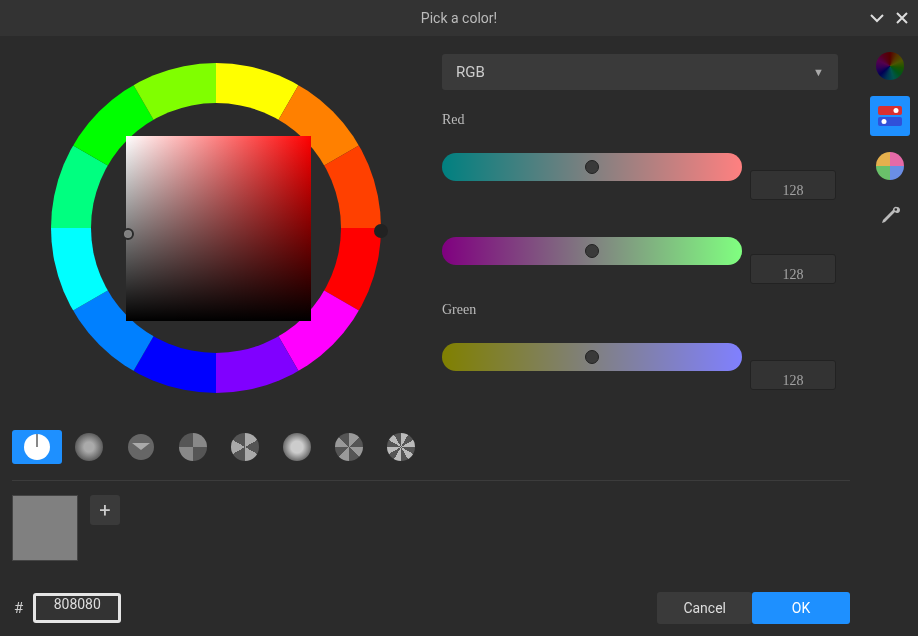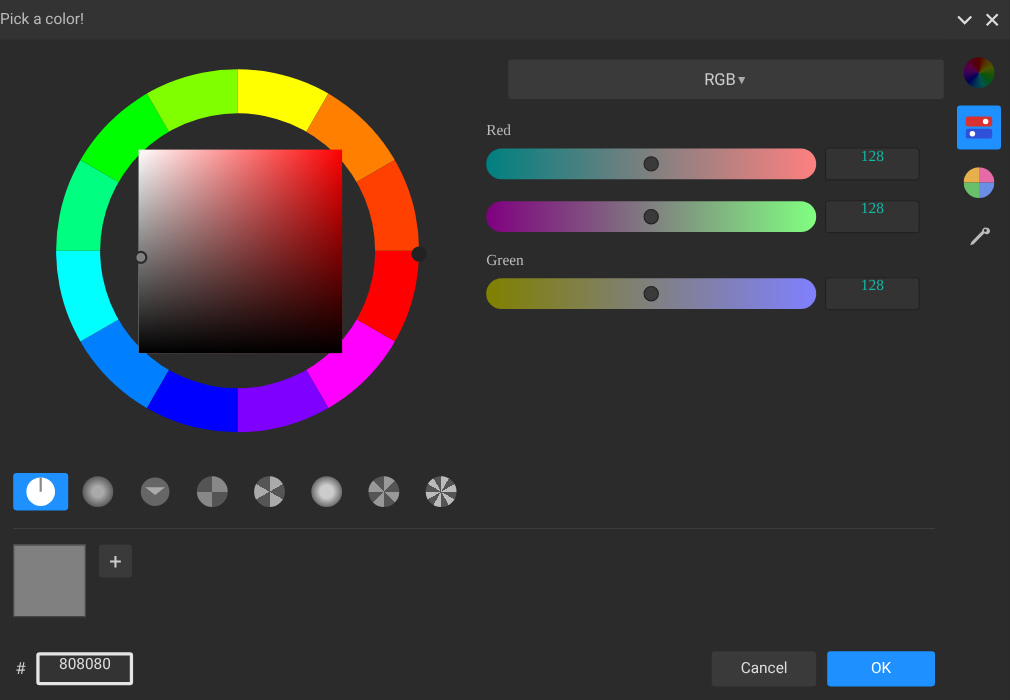--- a/index.html
+++ b/index.html
@@ -5,21 +5,21 @@
   * { box-sizing: border-box; margin: 0; padding: 0; }
   body {
     width: 918px; height: 636px;
     background: #2b2b2b;
     font-family: -apple-system, "Segoe UI", Roboto, sans-serif;
     color: #e0e0e0;
     overflow: hidden;
   }
   .titlebar {
     height: 36px; background: #333;
-    display: flex; align-items: center; justify-content: flex-start;
+    display: flex; align-items: center; justify-content: center;
     position: relative;
     font-size: 14px; color: #bbb;
   }
   .titlebar-controls {
     position: absolute; right: 10px; top: 0; height: 36px;
     display: flex; align-items: center; gap: 12px;
     color: #ddd; font-size: 14px;
   }
   .titlebar-controls span { cursor: pointer; }
 
@@ -65,45 +65,44 @@
     flex: 1;
     width: 400px;
     padding-top: 6px;
   }
   .mode-select {
     width: 396px; height: 36px;
     background: #3a3a3a;
     border-radius: 3px;
     display: flex; align-items: center;
     padding: 0 14px;
-    justify-content: center;
+    justify-content: space-between;
     color: #ccc; font-size: 15px;
     margin-bottom: 22px;
     cursor: pointer;
-    margin-left: 20px;
   }
   .mode-select .tri { color: #aaa; font-size: 11px; }
 
   .slider-block { margin-bottom: 18px; font-family: Liberation Serif, serif; }
   .slider-label { font-size: 14px; color: #bbb; margin-bottom: 6px; }
   .slider-row { display: flex; gap: 8px; align-items: center; }
   .slider-track {
     position: relative;
     width: 300px; height: 28px; border-radius: 14px;
   }
   .slider-knob {
     position: absolute; top: 50%; transform: translate(-50%,-50%);
     width: 14px; height: 14px; border-radius: 50%;
     background: #3a3a3a; border: 1px solid #222;
   }
   .value-box {
     width: 86px; height: 30px;
     background: #333; border: 1px solid #222; border-radius: 3px;
-    display: flex; align-items: flex-start; justify-content: center;
-    color: #14b8a6; font-size: 14px;
+    display: flex; align-items: flex-end; justify-content: center;
+    color: #a3a3a3; font-size: 14px; margin-top: 36px;
   }
 
   .swatch-row {
     margin-top: 22px;
     display: flex; gap: 2px;
     padding-left: 0;
   }
   .swatch {
     width: 50px; height: 34px;
     display: flex; align-items: center; justify-content: center;
@@ -135,21 +134,21 @@
   }
   .hex-label { color: #ccc; font-size: 15px; margin-right: 10px; margin-left: 2px;}
   .hex-input {
     width: 88px; height: 30px; background: #333; border: 3px solid #e5e5e5;
     border-radius: 3px; color: #ddd; font-size: 14px; text-align: center;
   }
   .spacer { flex: 1; }
   .btn {
     height: 32px; padding: 0 26px; border-radius: 3px; font-size: 14px;
     display: flex; align-items: center; justify-content: center;
-    cursor: pointer; margin-left: 10px;
+    cursor: pointer; margin-left: 0;
   }
   .btn-cancel { background: #3a3a3a; color: #ddd; }
   .btn-ok { background: #1e90ff; color: #fff; min-width: 98px;}
 
   .right-rail {
     width: 56px; background: #2b2b2b;
     padding: 10px 8px;
     display: flex; flex-direction: column; gap: 10px; align-items: center;
   }
   .rail-btn {

